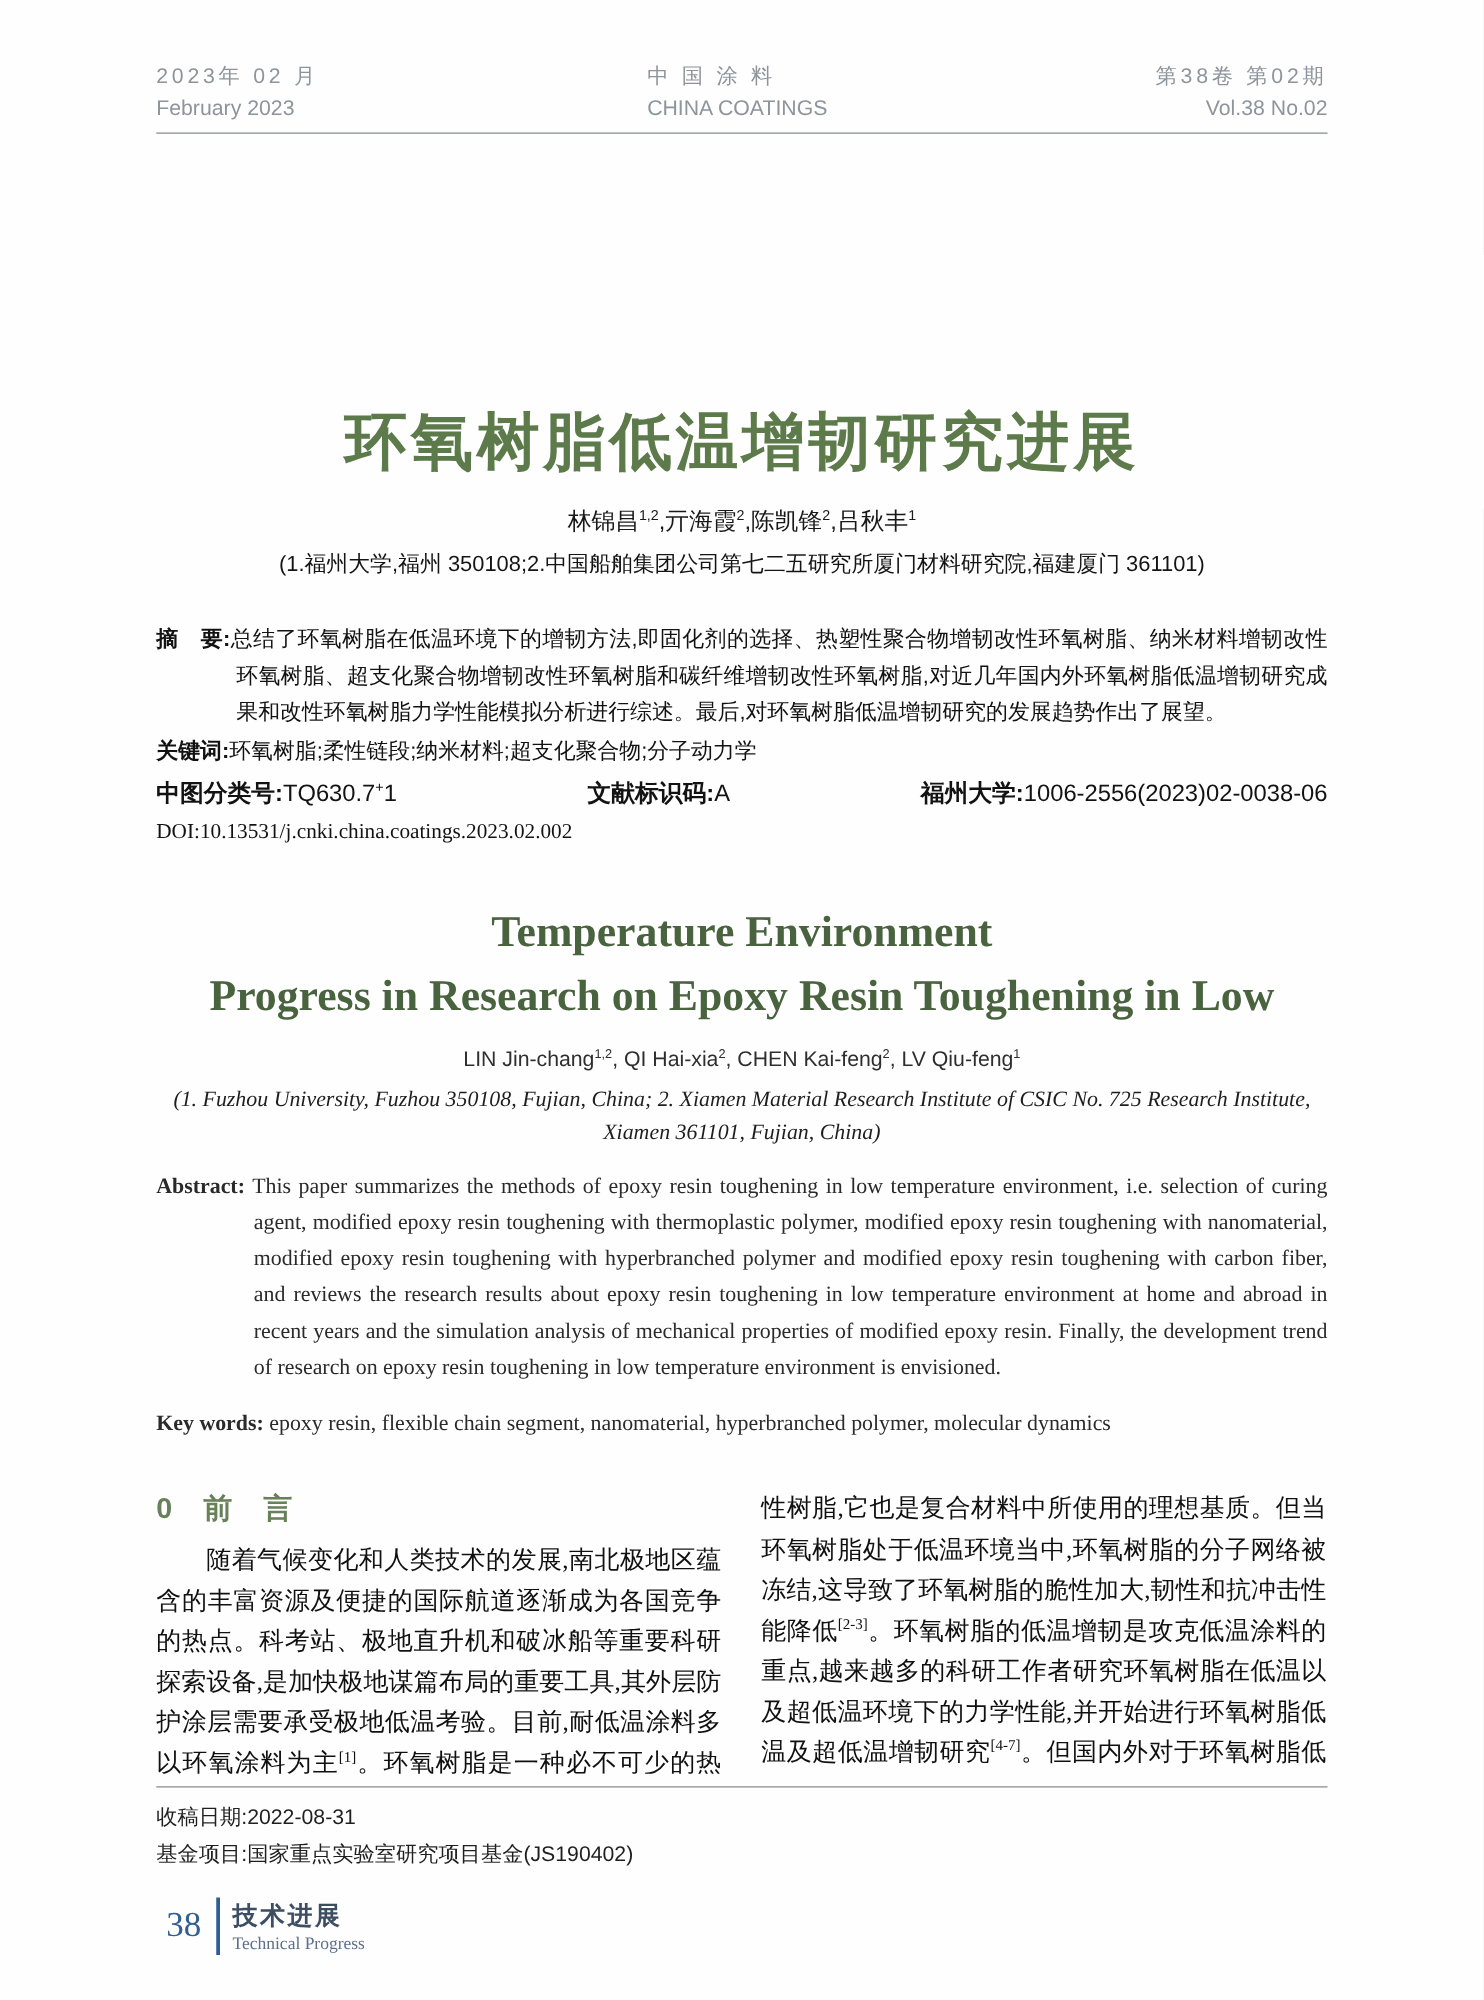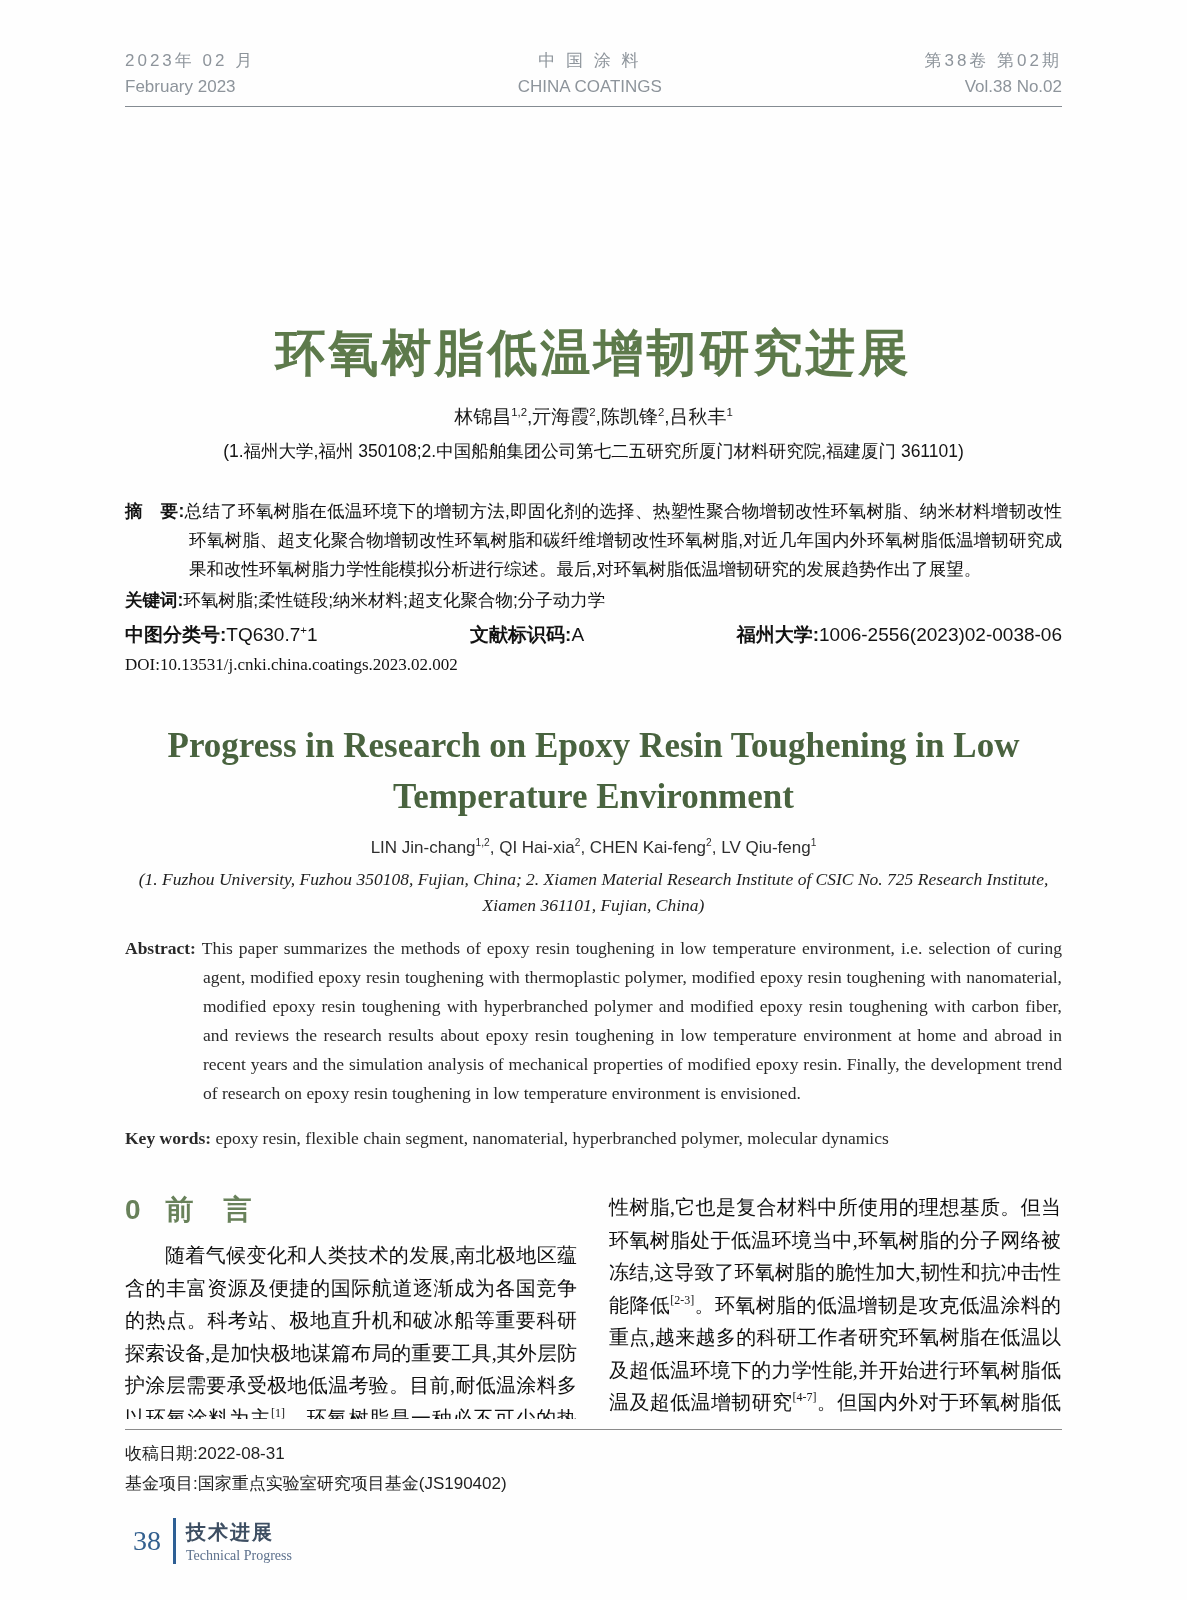--- a/index.html
+++ b/index.html
@@ -16,21 +16,21 @@
   }
   sup{font-size:0.6em;line-height:0;vertical-align:super;}
 
   
   .page-header{
     display:flex;justify-content:space-between;align-items:flex-end;
     color:#8d949b;font-size:17px;line-height:1.5;
     padding-bottom:7px;border-bottom:1px solid #848b92;
   }
   .ph-col{white-space:nowrap;}
-  .ph-center{text-align:center;}
+  .ph-center{}
   .ph-right{text-align:right;}
   .ph-cn{letter-spacing:3px;}
 
   
   .cn-title{
     margin-top:213px;text-align:center;
     font-size:50px;font-weight:bold;letter-spacing:3px;
     color:#5d7a4b;
   }
   .cn-authors{margin-top:17px;text-align:center;font-size:19px;font-weight:normal;color:#181818;}
@@ -84,21 +84,21 @@
   .en-abstract .lab,.en-keywords .lab{font-family:"Liberation Serif",serif;}
 
   
   .columns{
     margin-top:34px;display:flex;gap:32px;
     height:232px;overflow:hidden;
   }
   .col{width:452px;}
   .sec-heading{
     margin:4px 0 10px 0;
-    font-size:28px;font-weight:bold;color:#68815a;
+    font-size:23px;font-weight:bold;color:#68815a;
     letter-spacing:1px;
   }
   .sec-heading .sec-num{margin-right:24px;}
   .body-text{
     margin:0;font-family:"Liberation Serif",serif;
     font-size:20px;line-height:32.5px;text-align:justify;color:#101010;
   }
   .indent{text-indent:2em;}
   .col-right{padding-top:4px;}
 
@@ -149,22 +149,22 @@
   <p class="cn-keywords"><span class="lab">关键词:</span><span>环氧树脂;柔性链段;纳米材料;超支化聚合物;分子动力学</span></p>
 
   <div class="meta-row">
     <span><span class="lab">中图分类号:</span><span>TQ630.7<sup>+</sup>1</span></span>
     <span><span class="lab">文献标识码:</span><span>A</span></span>
     <span><span class="lab">福州大学:</span><span>1006-2556(2023)02-0038-06</span></span>
   </div>
   <div class="doi">DOI:10.13531/j.cnki.china.coatings.2023.02.002</div>
 
   <h2 class="en-title" style="margin-bottom:0;">
+    <div>Temperature Environment</div>
     <div>Progress in Research on Epoxy Resin Toughening in Low</div>
-    <div>Temperature Environment</div>
   </h2>
   <div class="en-authors">LIN Jin-chang<sup>1,2</sup>, QI Hai-xia<sup>2</sup>, CHEN Kai-feng<sup>2</sup>, LV Qiu-feng<sup>1</sup></div>
   <div class="en-affil">
     <div>(1. Fuzhou University, Fuzhou 350108, Fujian, China; 2. Xiamen Material Research Institute of CSIC No. 725 Research Institute,</div>
     <div>Xiamen 361101, Fujian, China)</div>
   </div>
 
   <p class="en-abstract"><span class="lab">Abstract:</span> <span>This paper summarizes the methods of epoxy resin toughening in low temperature environment, i.e. selection of curing agent, modified epoxy resin toughening with thermoplastic polymer, modified epoxy resin toughening with nanomaterial, modified epoxy resin toughening with hyperbranched polymer and modified epoxy resin toughening with carbon fiber, and reviews the research results about epoxy resin toughening in low temperature environment at home and abroad in recent years and the simulation analysis of mechanical properties of modified epoxy resin. Finally, the development trend of research on epoxy resin toughening in low temperature environment is envisioned.</span></p>
   <p class="en-keywords"><span class="lab">Key words:</span> <span>epoxy resin, flexible chain segment, nanomaterial, hyperbranched polymer, molecular dynamics</span></p>
 

